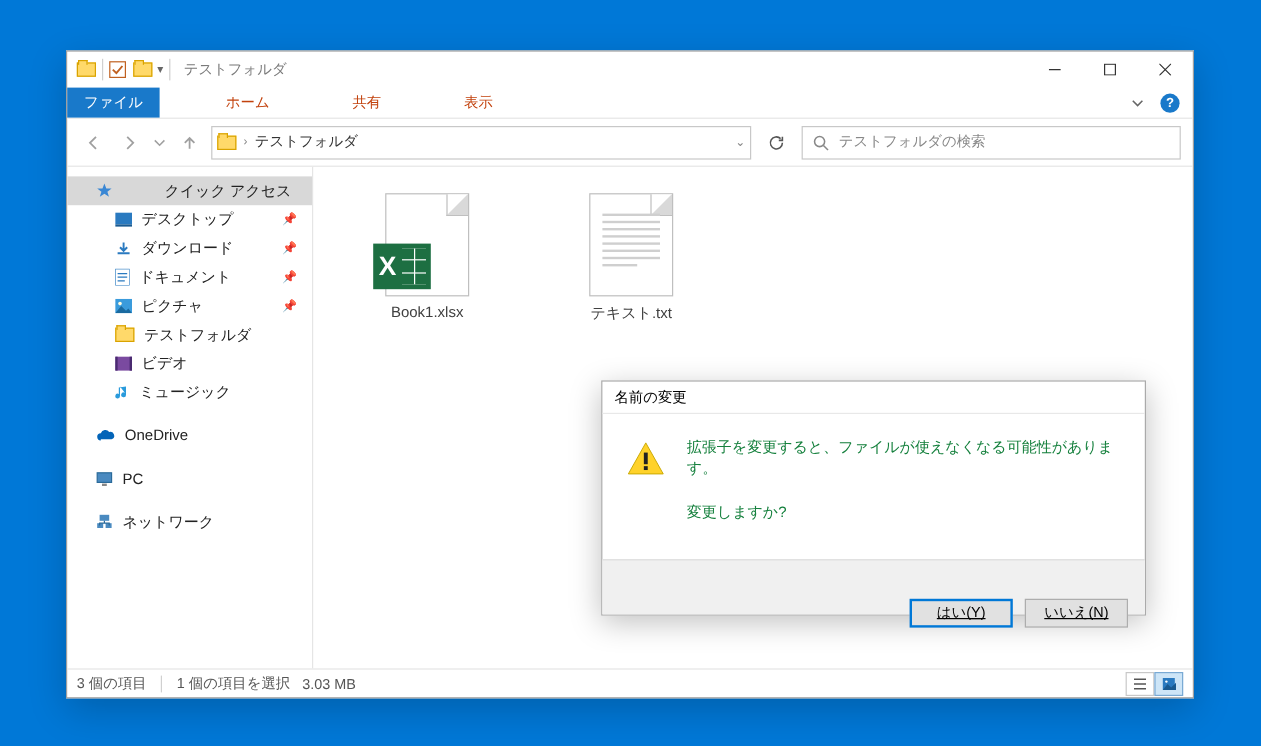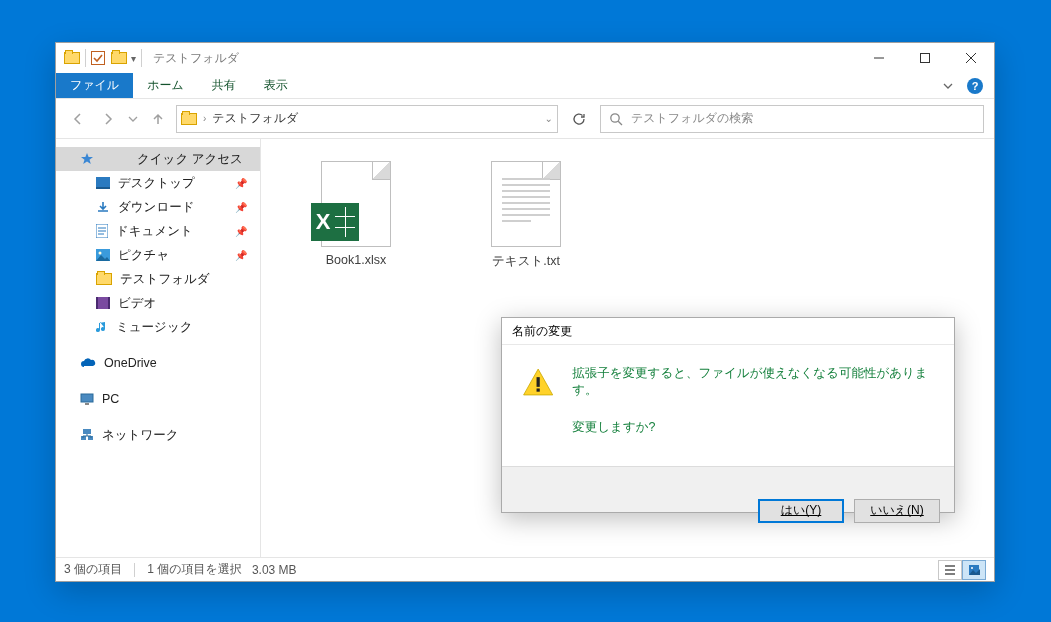--- a/index.html
+++ b/index.html
@@ -14,33 +14,33 @@
   
   .titlebar { height: 30px; display: flex; align-items: center; font-size: 12px; color: #7a7a7a; }
   .titlebar .left { display: flex; align-items: center; gap: 2px; padding-left: 8px; flex: 1; }
   .titlebar .left .sep { width:1px; height:18px; background:#d0d0d0; margin: 0 3px; }
   .winbtns { display: flex; height: 100%; }
   .winbtn { width: 46px; display: flex; align-items: center; justify-content: center; color:#333; }
 
   
   .ribbon-tabs { height: 26px; display: flex; align-items: stretch; border-bottom: 1px solid #e5e5e5; font-size:12px; }
   .ribbon-tabs .file-tab { background:#1979ca; color:#fff; padding: 0 14px; display:flex; align-items:center; }
-  .ribbon-tabs .tab { padding: 0 14px; display:flex; align-items:center; color:#14532d; }
+  .ribbon-tabs .tab { padding: 0 14px; display:flex; align-items:center; color:#c2410c;margin-left:41px; }
   .ribbon-tabs .spacer { flex:1; }
   .ribbon-tabs .help { width:26px; display:flex; align-items:center; justify-content:center; margin-right:6px; }
   .help-circle { width:16px;height:16px;border-radius:50%;background:#1979ca;color:#fff;font-size:11px;display:flex;align-items:center;justify-content:center;font-weight:bold; }
 
   
   .nav-row { height: 40px; display:flex; align-items:center; padding: 4px 10px; gap:6px; border-bottom:1px solid #e5e5e5; }
   .navarrow { width:24px;height:28px;display:flex;align-items:center;justify-content:center;color:#a0a0a0; }
   .addr { flex:1; height:28px; border:1px solid #c8c8c8; display:flex; align-items:center; padding:0 4px; gap:6px; font-size:12px; color:#333; }
   .addr .chev { color:#888; font-size:10px; }
   .addr-right { margin-left:auto; display:flex; align-items:center; gap:4px; }
   .refresh { width:30px;height:28px;display:flex;align-items:center;justify-content:center;color:#555; }
-  .search { width:384px; height:28px; border:1px solid #c8c8c8; display:flex; align-items:center; padding:0 8px; gap:8px; font-size:12px; color:#888; }
+  .search { width:316px; height:28px; border:1px solid #c8c8c8; display:flex; align-items:center; padding:0 8px; gap:8px; font-size:12px; color:#888; }
 
   
   .body { flex:1; display:flex; min-height:0; }
   .sidebar { width:205px; border-right:1px solid #e5e5e5; padding:8px 0; font-size:12.5px; color:#222; overflow:hidden; }
   .side-item { height:24px; display:flex; align-items:center; padding-left:24px; gap:8px; white-space:nowrap; }
   .side-item.sub { padding-left:40px; }
   .side-item.sel { background:#d8d8d8;gap:43px; }
   .pin { margin-left:auto; margin-right:12px; color:#777; font-size:10px; }
   .side-spacer { height:12px; }
 

